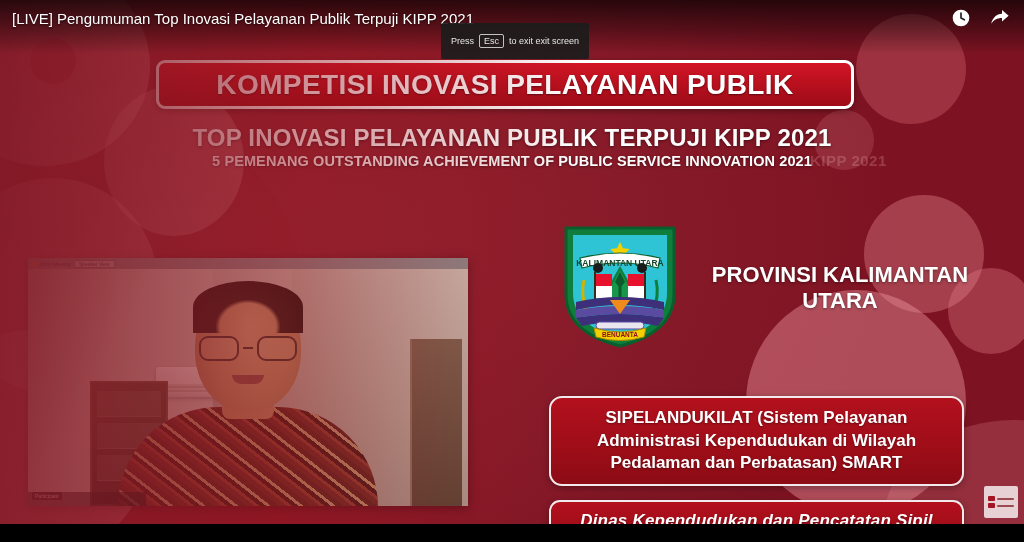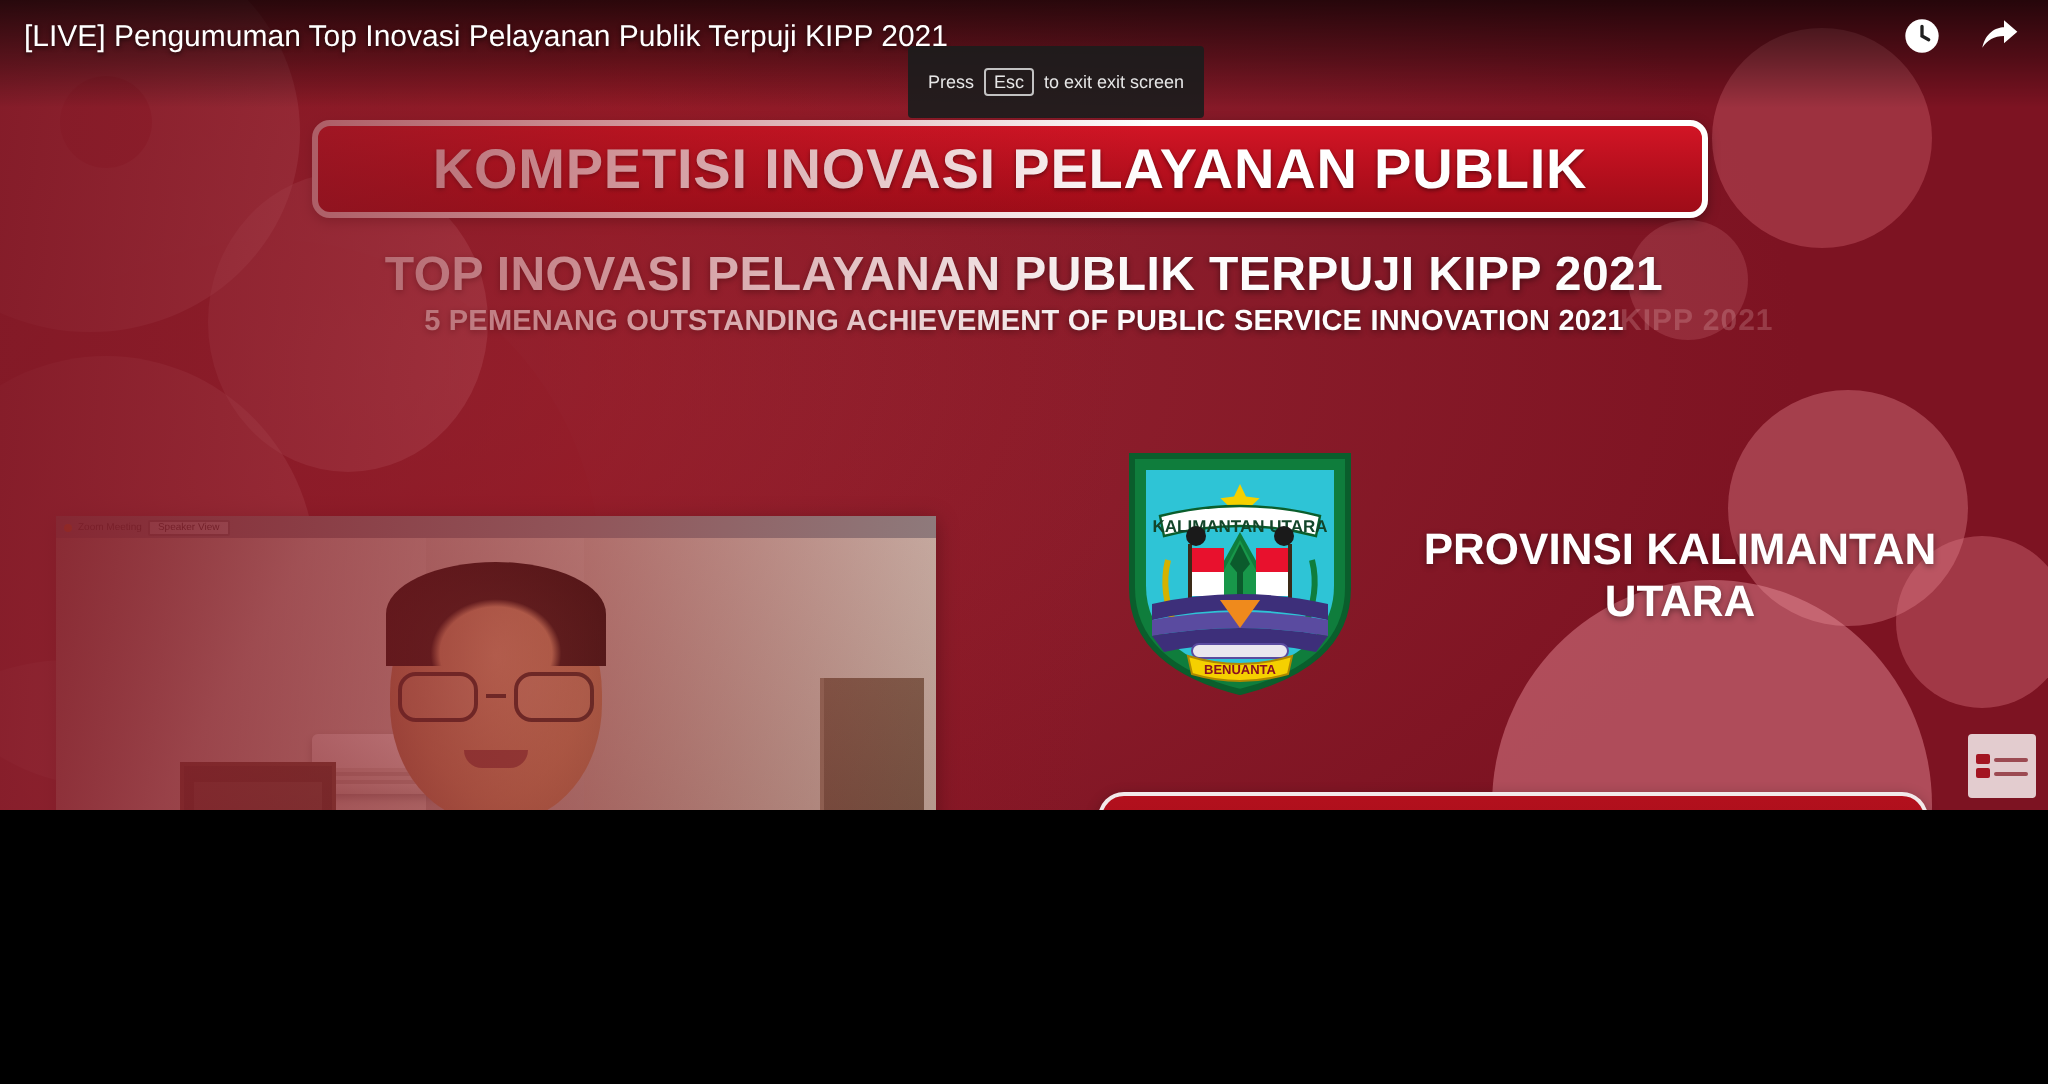--- a/index.html
+++ b/index.html
@@ -6,21 +6,21 @@
   html, body {
     width:1024px; height:542px;
     background:#000;
     font-family:"Liberation Sans", sans-serif;
     overflow:hidden;
   }
 
   
   #stage {
     position:relative;
-    width:1024px; height:405px;
+    width:1024px; height:524px;
     overflow:hidden;
     background:#1d4ed8;
   }
 
   
   .slide-bg {
     position:absolute; inset:0;
     background:
       radial-gradient(ellipse 70% 90% at 18% 45%, #96303f 0%, #8d1e2c 45%, #7d1322 100%),
       linear-gradient(100deg, #8a2230 0%, #93111e 38%, #b3101c 62%, #c21220 100%);
@@ -290,21 +290,21 @@
     white-space:nowrap;
   }
   .yt-actions{
     position:absolute; right:14px; top:8px;
     display:flex; align-items:center; gap:18px;
   }
   .yt-actions svg{ display:block; }
 
   
   .esc-tip{
-    position:absolute; left:454px; top:23px;
+    position:absolute; left:441px; top:23px;
     height:26px;
     background:rgba(28,28,28,.92);
     border-radius:2px;
     display:flex; align-items:center; gap:5px;
     padding:18px 10px;
   }
   .esc-tip span{
     color:#e6e6e6; font-size:9px;
     font-family:"Liberation Sans", sans-serif;
     white-space:nowrap;

